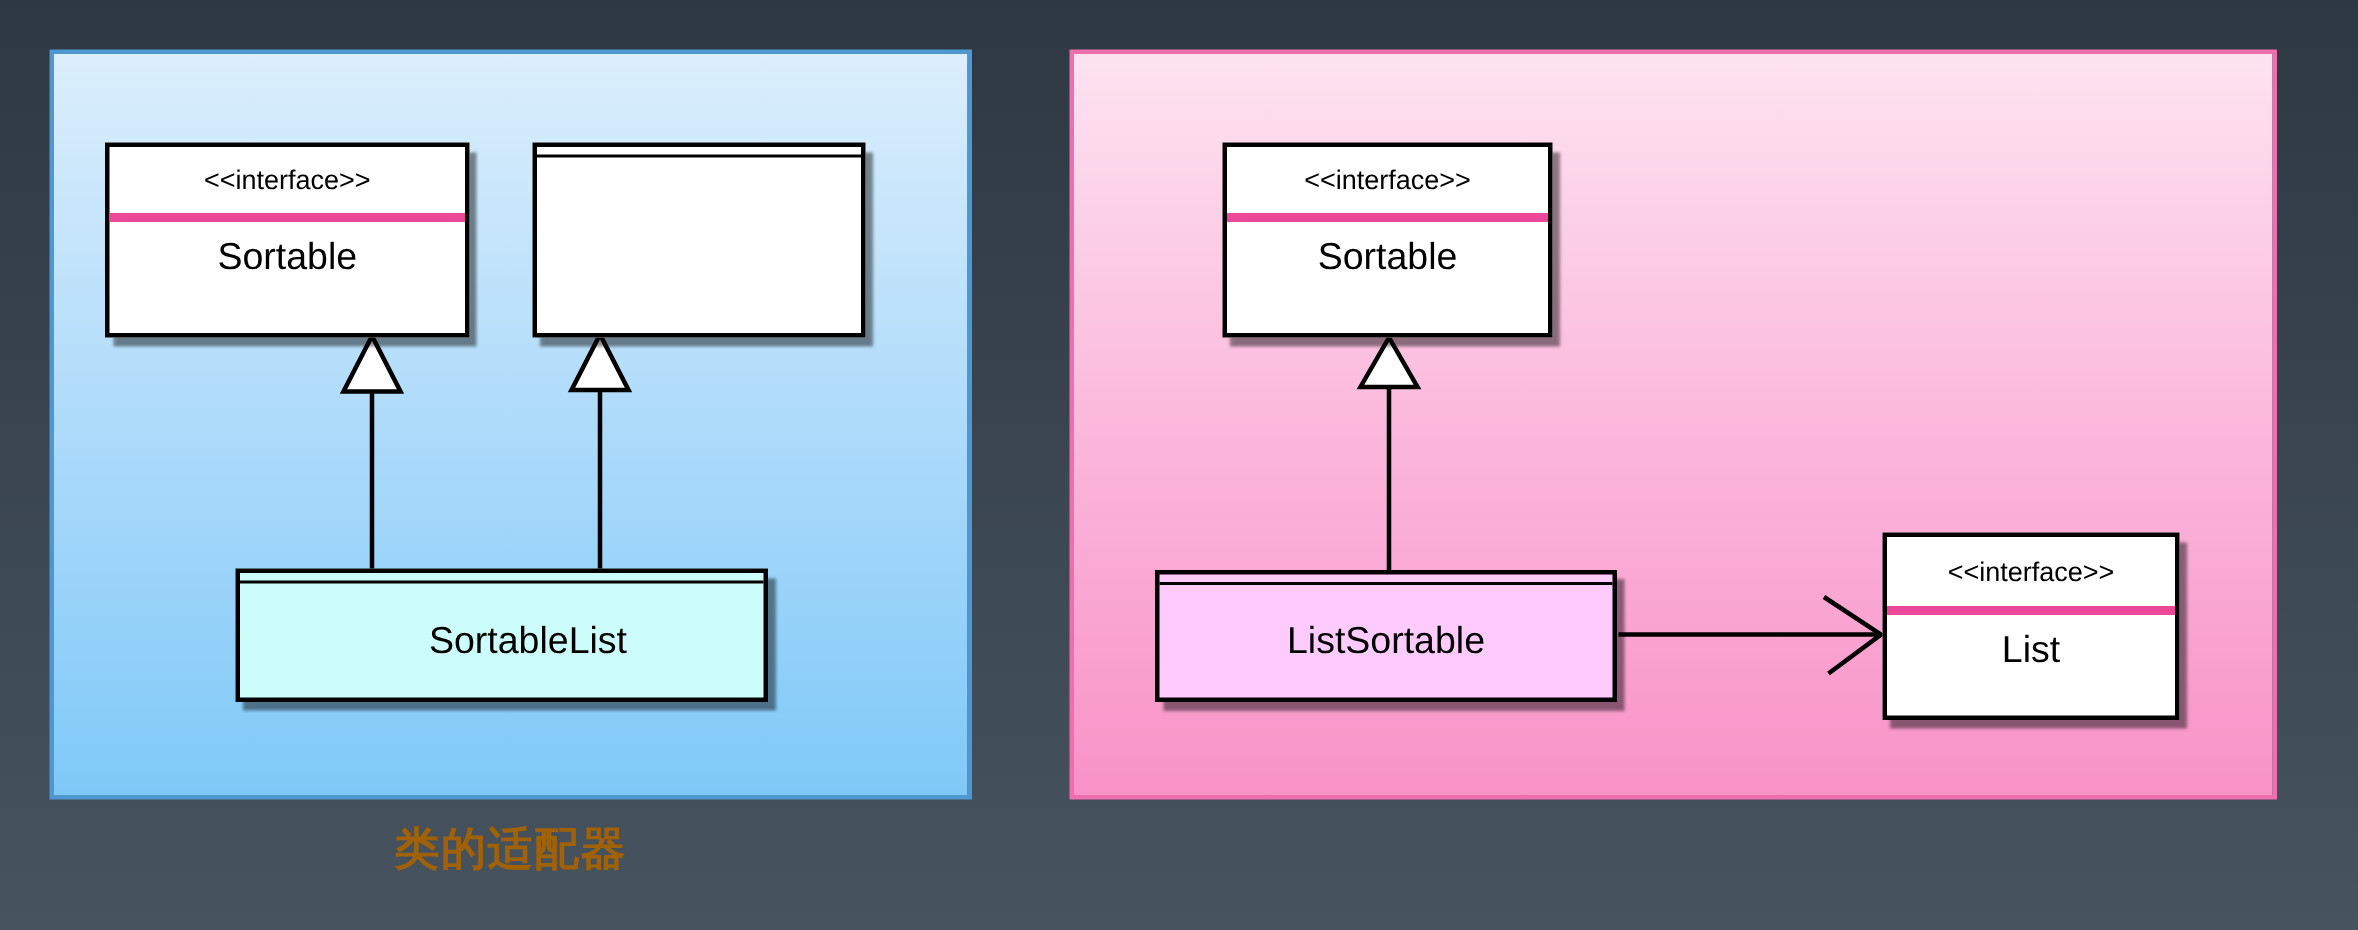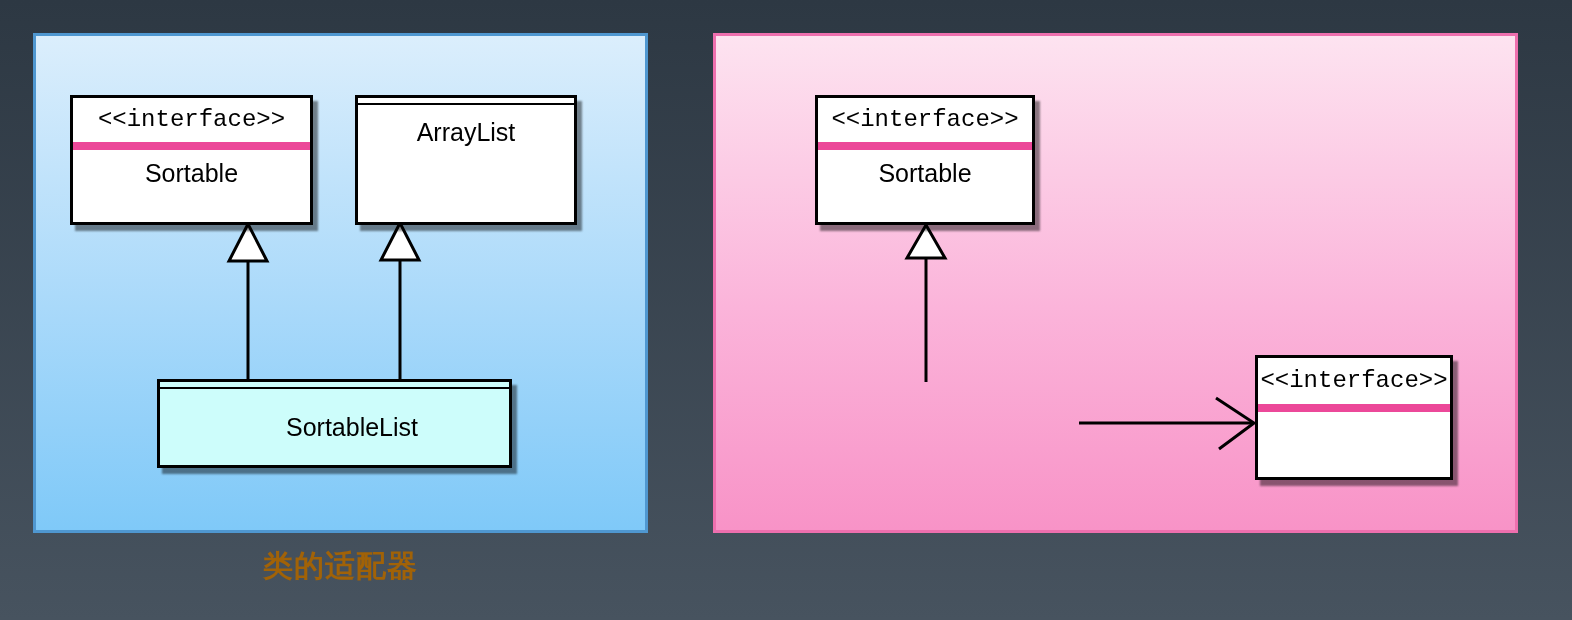--- a/index.html
+++ b/index.html
@@ -28,21 +28,21 @@
 
   
   .uml-box{
     position:absolute;z-index:3;box-sizing:border-box;
     background:#fff;border:3px solid #000;
     box-shadow:5px 6px 2px rgba(0,0,0,0.45);
     color:#000;text-align:center;
   }
   .uml-box .stereo{
     display:block;height:44px;line-height:44px;
-    border-bottom:8px solid #ec4899;font-size:24px;font-family:Liberation Mono, monospace;
+    border-bottom:6px solid #ec4899;font-size:18px;
   }
   .uml-box .cap{display:block;height:5px;border-bottom:2px solid #000;}
   .uml-box .name{display:block;font-size:25px;}
 
   #box-sortable-l{left:70px;top:95px;width:243px;height:130px;}
   #box-sortable-l .name{padding-top:9px;}
   #box-arraylist{left:355px;top:95px;width:222px;height:130px;}
   #box-arraylist .name{padding-top:13px;}
   #box-sortablelist{left:157px;top:379px;width:355px;height:89px;background:#cdfdfb;}
   #box-sortablelist .name{padding-top:24px;margin-left:35px;}
@@ -90,33 +90,37 @@
     </g>
   </svg>
 
   <div class="uml-box" id="box-sortable-l">
     <span class="stereo">&lt;&lt;interface&gt;&gt;</span>
     <span class="name">Sortable</span>
   </div>
 
   <div class="uml-box" id="box-arraylist">
     <span class="cap"></span>
-    <span class="name">ArrayList</span>
   </div>
 
   <div class="uml-box" id="box-sortablelist">
     <span class="cap"></span>
     <span class="name">SortableList</span>
   </div>
 
   <div class="uml-box" id="box-sortable-r">
     <span class="stereo">&lt;&lt;interface&gt;&gt;</span>
     <span class="name">Sortable</span>
   </div>
 
+  <div class="uml-box" id="box-listsortable">
+    <span class="cap"></span>
+    <span class="name">ListSortable</span>
+  </div>
 
   <div class="uml-box" id="box-list">
     <span class="stereo">&lt;&lt;interface&gt;&gt;</span>
+    <span class="name">List</span>
   </div>
 
   <div class="caption" id="caption-left">类的适配器</div>
 
 </div>
 
 </body></html>

